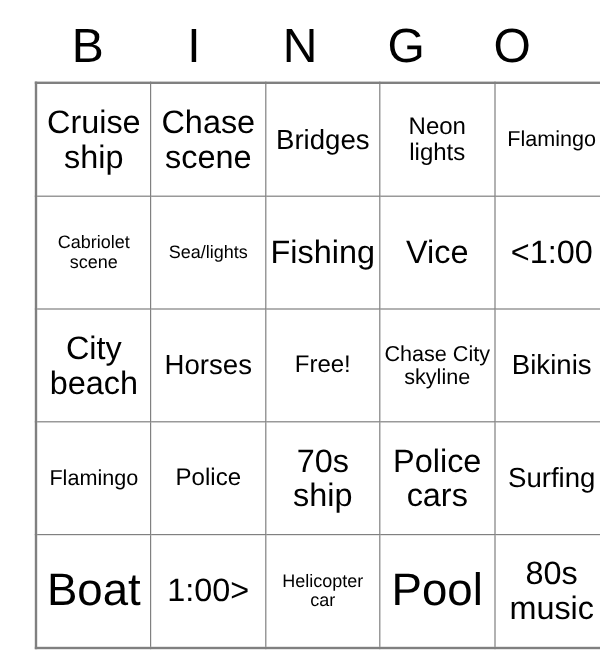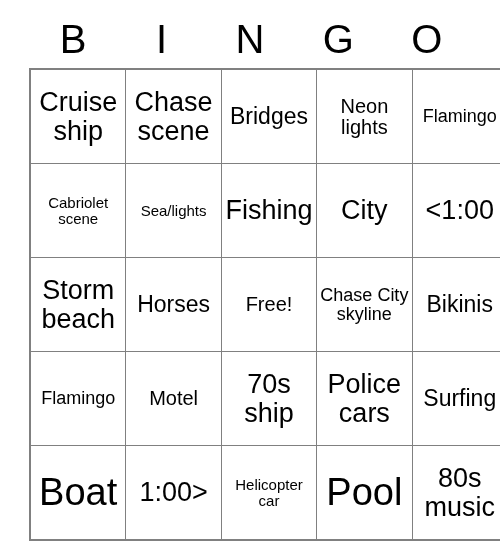--- a/index.html
+++ b/index.html
@@ -80,33 +80,33 @@
         <td class="fs-l">Cruise ship</td>
         <td class="fs-l">Chase scene</td>
         <td class="fs-m">Bridges</td>
         <td class="fs-xl">Neon lights</td>
         <td class="fs-s">Flamingo</td>
       </tr>
       <tr>
         <td class="fs-xs">Cabriolet scene</td>
         <td class="fs-xs">Sea/lights</td>
         <td class="fs-l">Fishing</td>
-        <td class="fs-l">City</td>
+        <td class="fs-l">Vice</td>
         <td class="fs-l">&lt;1:00</td>
       </tr>
       <tr>
-        <td class="fs-l">Storm beach</td>
+        <td class="fs-l">City beach</td>
         <td class="fs-m">Horses</td>
         <td class="fs-xl">Free!</td>
         <td class="fs-s">Chase City skyline</td>
         <td class="fs-m">Bikinis</td>
       </tr>
       <tr>
         <td class="fs-s">Flamingo</td>
-        <td class="fs-xl">Motel</td>
+        <td class="fs-xl">Police</td>
         <td class="fs-l">70s ship</td>
         <td class="fs-l">Police cars</td>
         <td class="fs-m">Surfing</td>
       </tr>
       <tr>
         <td class="fs-xxl">Boat</td>
         <td class="fs-l">1:00&gt;</td>
         <td class="fs-xs">Helicopter car</td>
         <td class="fs-xxl">Pool</td>
         <td class="fs-l">80s music</td>

